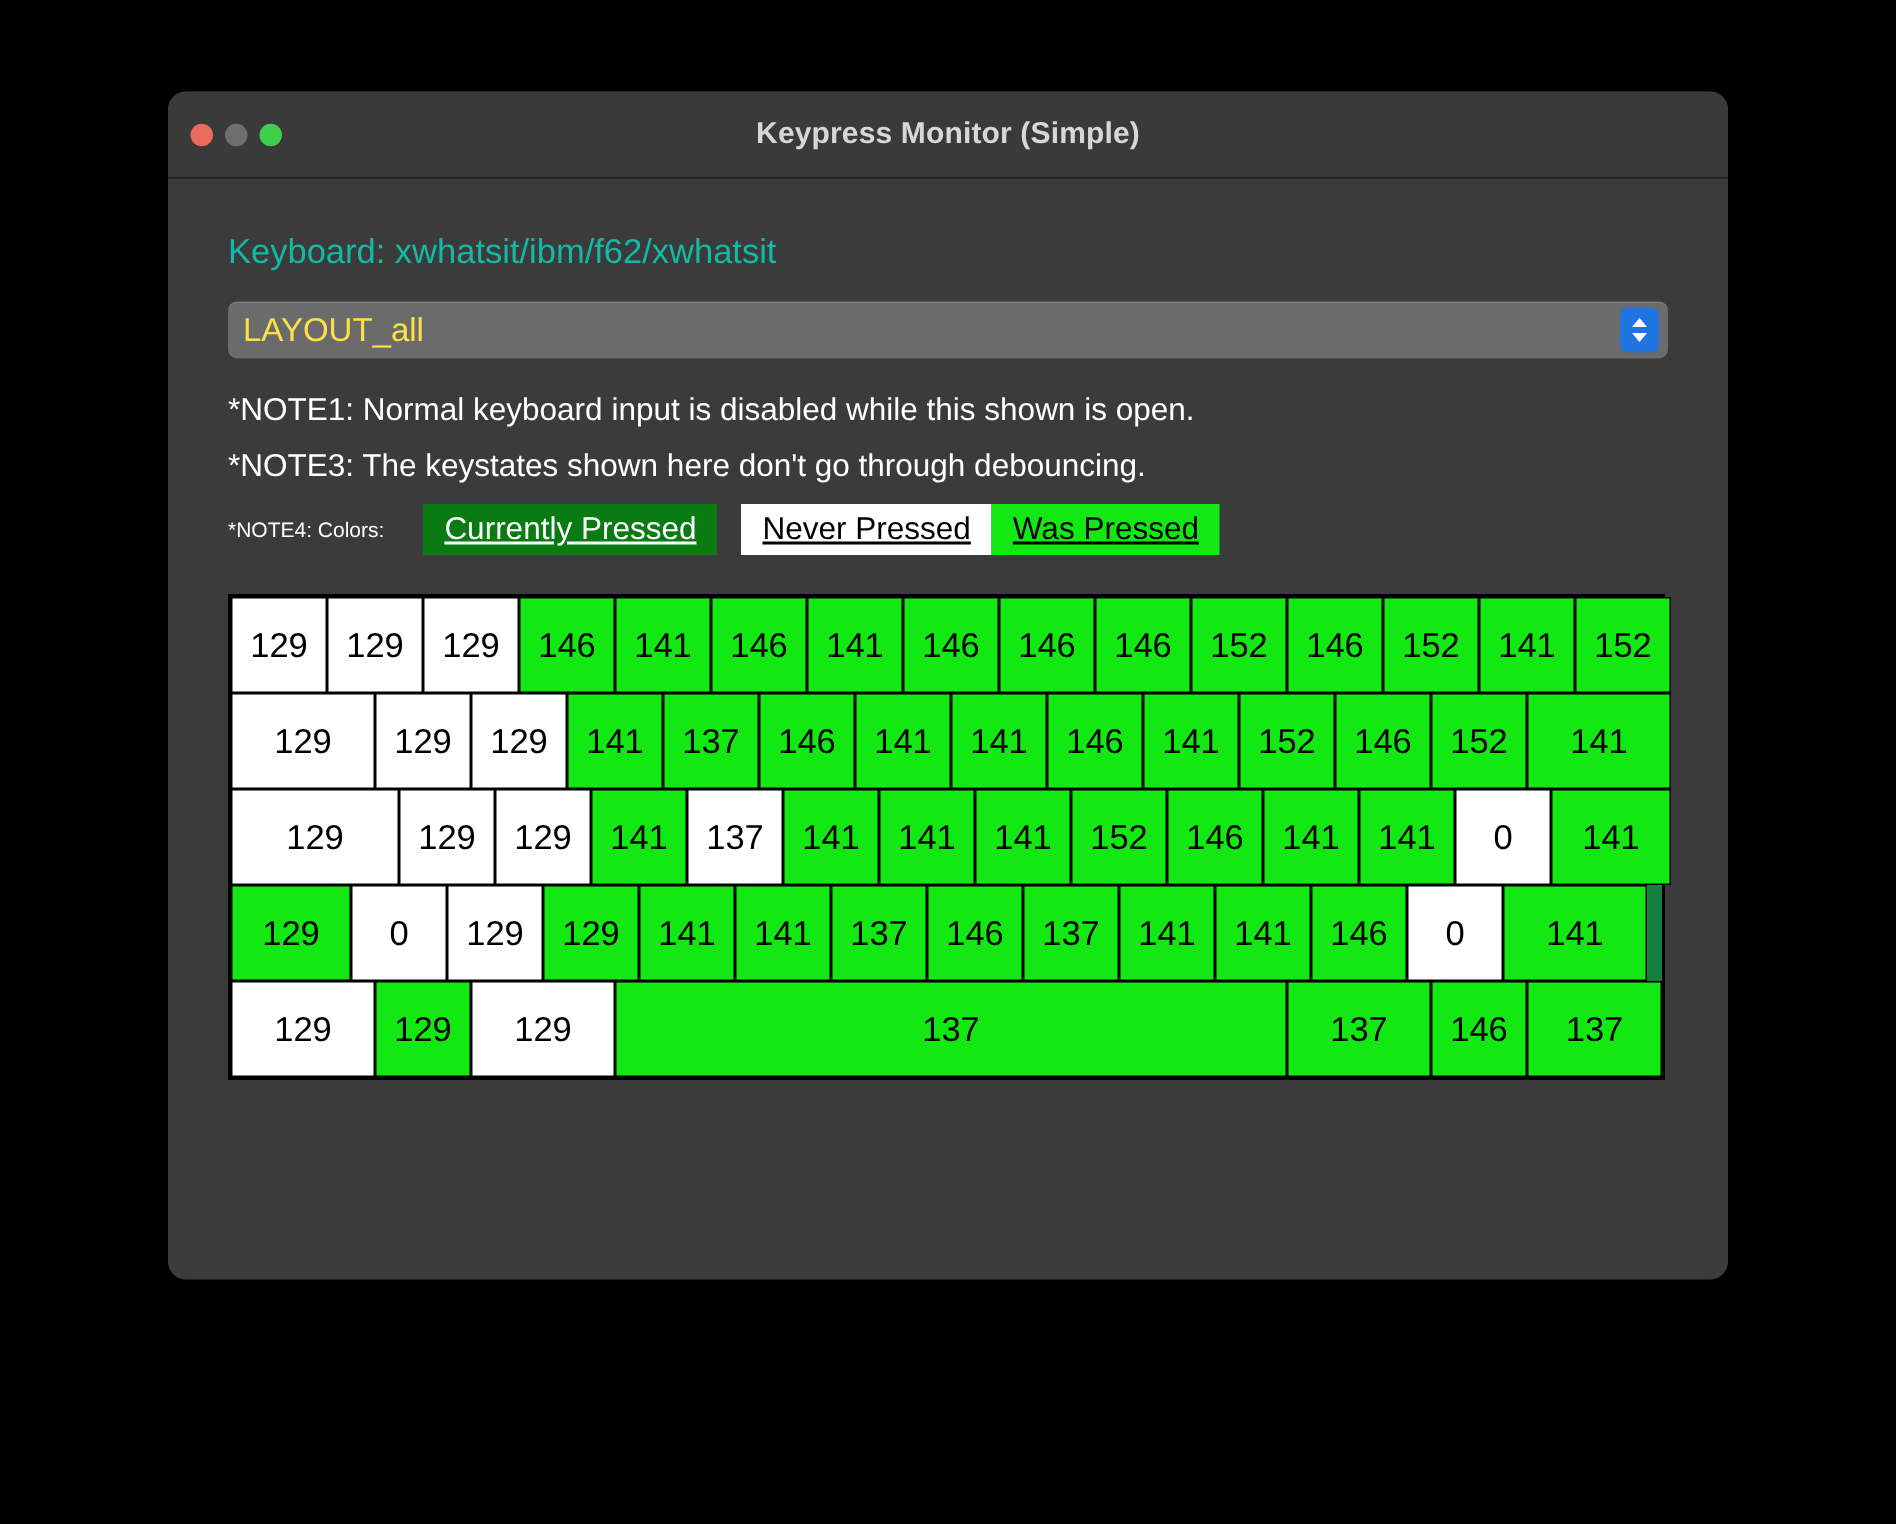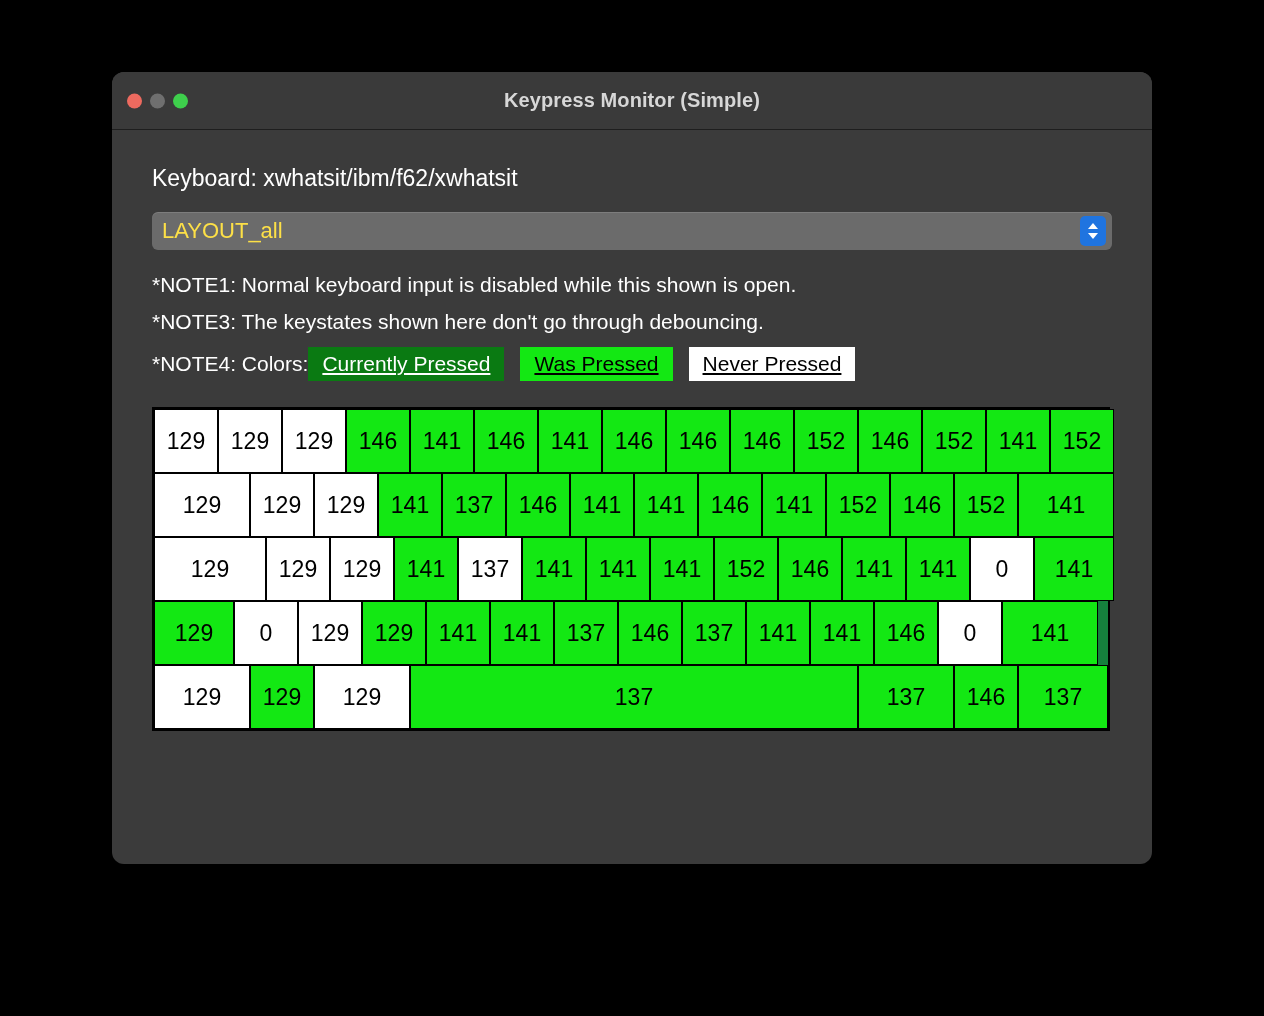--- a/index.html
+++ b/index.html
@@ -8,21 +8,21 @@
     background: #000000;
     width: 1264px;
     height: 1016px;
     overflow: hidden;
     font-family: "Liberation Sans", sans-serif;
   }
 
   #window {
     position: absolute;
     left: 112px;
-    top: 72px;
+    top: 61px;
     width: 1040px;
     height: 792px;
     background: #3b3b3b;
     border-radius: 12px;
     box-shadow: 0 8px 28px rgba(0,0,0,0.8);
     overflow: hidden;
     display: flex;
     flex-direction: column;
   }
 
@@ -65,21 +65,21 @@
   }
 
   
   #content {
     flex: 1 1 auto;
     padding: 35px 40px 0 40px;
     box-sizing: border-box;
   }
 
   #kb-label {
-    color: #ffffff;
+    color: #14b8a6;
     font-size: 23px;
     margin: 0 0 20px 0;
     white-space: nowrap;
   }
 
   
   #layout-select {
     position: relative;
     height: 38px;
     background: #6b6b6b;
@@ -120,21 +120,22 @@
     white-space: nowrap;
   }
   #note4-row {
     display: flex;
     align-items: center;
     gap: 0;
     margin-bottom: 26px;
   }
   #note4-label {
     color: #ffffff;
-    font-size: 21px;
+    font-size: 14px;
+    margin-right: 26px;
     white-space: nowrap;
   }
   .legend-chip {
     font-size: 21px;
     padding: 4px 14px;
     white-space: nowrap;
     line-height: 1.25;
     text-decoration: underline;
   }
   .legend-chip.currently {
@@ -204,22 +205,22 @@
         </svg>
       </span>
     </div>
 
     <p class="note">*NOTE1: Normal keyboard input is disabled while this shown is open.</p>
     <p class="note">*NOTE3: The keystates shown here don't go through debouncing.</p>
 
     <div id="note4-row">
       <span id="note4-label">*NOTE4: Colors:</span>
       <span class="legend-chip currently">Currently Pressed</span>
+      <span class="legend-chip never">Never Pressed</span>
       <span class="legend-chip was">Was Pressed</span>
-      <span class="legend-chip never">Never Pressed</span>
     </div>
 
     <div id="keyboard">
         <div class="kb-row">
           <div class="key never" style="width: 64px; flex: 0 0 64px;">129</div>
           <div class="key never" style="width: 64px; flex: 0 0 64px;">129</div>
           <div class="key never" style="width: 64px; flex: 0 0 64px;">129</div>
           <div class="key was" style="width: 64px; flex: 0 0 64px;">146</div>
           <div class="key was" style="width: 64px; flex: 0 0 64px;">141</div>
           <div class="key was" style="width: 64px; flex: 0 0 64px;">146</div>

